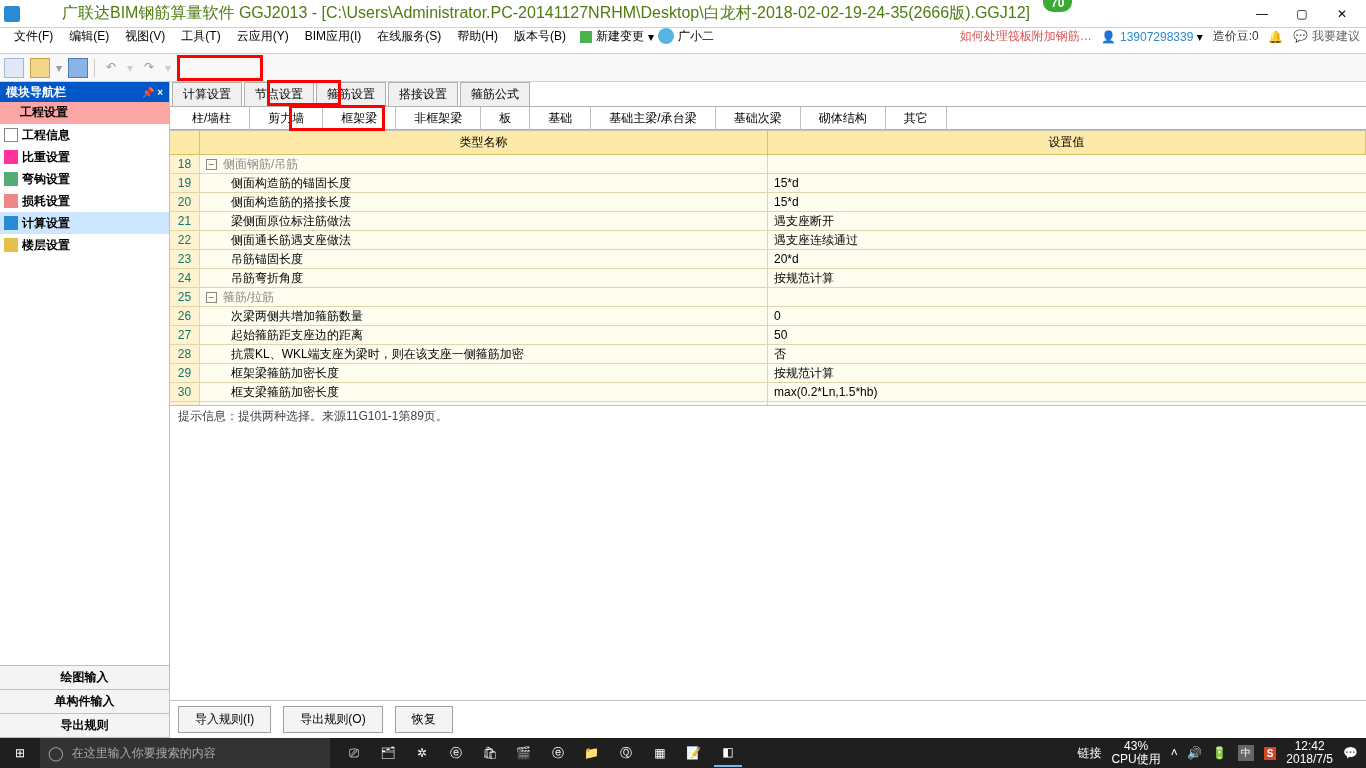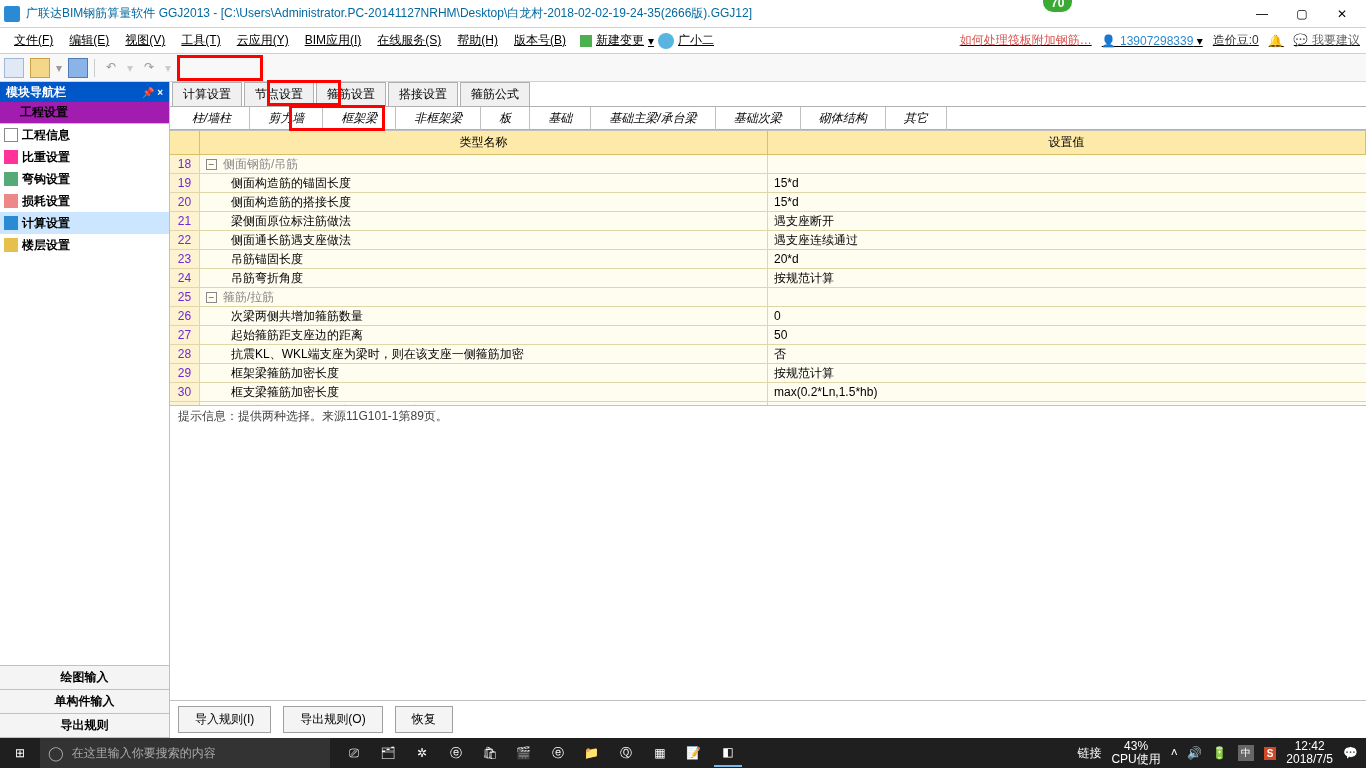--- a/index.html
+++ b/index.html
@@ -1,24 +1,24 @@
 <!DOCTYPE html>
 <html><head>
 <meta charset="utf-8">
 <style>
 * { margin: 0; padding: 0; box-sizing: border-box; font-family: "Microsoft YaHei", SimSun, sans-serif; font-size: 12px; }
 body { background: #f0f0f0; width: 1366px; height: 768px; overflow: hidden; position: relative; }
 
 .titlebar { height: 28px; background: #fff; display: flex; align-items: center; padding: 0 4px; border-bottom: 1px solid #d0d0d0; position: relative; }
 .titlebar .icon { width: 16px; height: 16px; background: #2a8bd4; border-radius: 2px; margin-right: 6px; display: inline-block; }
-.titlebar .title { flex: 1; color: #0369a1; font-size: 12px; }
+.titlebar .title { flex: 1; color: #4d7c0f; font-size: 16px; margin-left: 36px; }
 .titlebar .badge70 { position: absolute; left: 50%; top: -6px; transform: translateX(360px); background: #3aaa35; color: #fff; border-radius: 0 0 10px 10px; padding: 2px 8px; font-weight: bold; }
 .titlebar .winbtn { width: 40px; height: 24px; text-align: center; line-height: 24px; cursor: pointer; }
 
-.menubar { height: 26px; background: #fff; display: flex; align-items: center; padding: 0 6px; border-bottom: 1px solid #d0d0d0; text-decoration: underline; }
+.menubar { height: 26px; background: #fff; display: flex; align-items: flex-start; padding: 0 6px; border-bottom: 1px solid #d0d0d0; }
 .menubar .mi { padding: 0 8px; height: 100%; display: flex; align-items: center; cursor: pointer; }
 .menubar .sep { flex: 1; }
 .menubar .right { display: flex; align-items: center; gap: 10px; }
 .menubar .promo { color: #d9534f; }
 .menubar .acct { color: #2a8bd4; }
 .menubar .credit { color: #333; }
 .menubar .suggest { color: #666; }
 .newchg { display: flex; align-items: center; gap: 4px; margin-left: 6px; }
 .newchg .ic { width: 12px; height: 12px; background: #4caf50; display: inline-block; }
 .avatar { width: 16px; height: 16px; background: #58b4e0; border-radius: 50%; display:inline-block; margin: 0 4px;}
@@ -30,51 +30,51 @@
 .ic-save { background: #8ab4e8; border: 1px solid #4d7bb5; }
 .ic-undo, .ic-redo { color: #999; text-align: center; line-height: 18px; }
 .redbox { border: 3px solid #f00; height: 26px; }
 .rb1 { width: 86px; }
 
 .main { display: flex; height: calc(100% - 28px - 26px - 28px - 30px); }
 
 .navpane { width: 170px; background: #fff; border-right: 1px solid #c0c0c0; display: flex; flex-direction: column; font-weight: bold; }
 .navhdr { background: #0058c8; color: #fff; height: 20px; display: flex; align-items: center; padding: 0 6px; justify-content: space-between; }
 .navhdr .pin { font-size: 10px; }
-.navcaption { background: #a21caf; height: 22px; display: flex; align-items: center; padding: 0 20px; border-bottom: 1px solid #c0c0c0; }
+.navcaption { background: #fca5a5; height: 22px; display: flex; align-items: center; padding: 0 20px; border-bottom: 1px solid #c0c0c0; }
 .navlist { flex: 1; background: #fff; }
 .navlist .item { height: 22px; display: flex; align-items: center; padding: 0 4px; gap: 4px; cursor: pointer; }
 .navlist .item.sel { background: #cde6ff; }
 .navlist .it-icon { width: 14px; height: 14px; display: inline-block; }
 .ic1 { background: #fff; border: 1px solid #888; }
 .ic2 { background: #f39; }
 .ic3 { background: #5a7; }
 .ic4 { background: #e88; }
 .ic5 { background: #2a8bd4; }
 .ic6 { background: #e6c04d; }
 .navbtns { border-top: 1px solid #c0c0c0; }
 .navbtns .nb { height: 24px; display: flex; align-items: center; justify-content: center; border-bottom: 1px solid #c0c0c0; background: #f4f4f4; cursor: pointer; }
 
 .content { flex: 1; display: flex; flex-direction: column; background: #fff; }
 .tabrow1 { height: 24px; display: flex; align-items: flex-end; padding-left: 2px; position: relative; }
 .tabrow1 .tab { padding: 3px 10px; border: 1px solid #b0b0b0; border-bottom: none; background: #f0f0f0; cursor: pointer; margin-right: 2px; }
 .tabrow1 .redov { position: absolute; border: 3px solid #f00; height: 26px; top: -2px; }
 .redov.rb2 { left: 97px; width: 74px; }
-.tabrow2 { height: 24px; display: flex; align-items: center; border-top: 1px solid #b0b0b0; border-bottom: 1px solid #b0b0b0; padding-left: 4px; gap: 0; position: relative; font-style: italic; }
+.tabrow2 { height: 24px; display: flex; align-items: center; border-top: 1px solid #b0b0b0; border-bottom: 1px solid #b0b0b0; padding-left: 4px; gap: 0; position: relative; }
 .tabrow2 .tab2 { padding: 3px 18px; border-right: 1px solid #c0c0c0; cursor: pointer; }
 .tabrow2 .redov2 { position: absolute; border: 3px solid #f00; height: 26px; top: -2px; left: 119px; width: 96px; }
 
 .grid { flex: 1; overflow: auto; border-top: 1px solid #c0c0c0; }
 .gridhead { display: flex; height: 24px; background: #fde9a8; border-bottom: 1px solid #d6c16a; position: sticky; top: 0; }
 .gridhead .ch { display: flex; align-items: center; justify-content: center; border-right: 1px solid #d6c16a; }
 .ch1 { width: 30px; }
 .ch2 { width: 568px; }
 .ch3 { flex: 1; }
 .row { display: flex; height: 19px; border-bottom: 1px solid #e0d6a8; }
-.row .rn { width: 30px; background: #fef3d0; border-right: 1px solid #e0d6a8; display: flex; align-items: center; justify-content: center; color: #6d28d9; }
+.row .rn { width: 30px; background: #fef3d0; border-right: 1px solid #e0d6a8; display: flex; align-items: center; justify-content: center; color: #0f766e; }
 .row .c2 { width: 568px; background: #fffdf0; border-right: 1px solid #e0d6a8; display: flex; align-items: center; padding-left: 31px; }
 .row .c3 { flex: 1; background: #fffdf0; display: flex; align-items: center; padding-left: 6px; }
 .row.grp .c2 { padding-left: 6px; color: #888; }
 .row.grp .expander { display: inline-block; width: 11px; height: 11px; border: 1px solid #888; text-align: center; line-height: 9px; font-size: 10px; margin-right: 6px; color: #555; }
 
 .tipbar { height: 22px; border-top: 1px solid #c0c0c0; display: flex; align-items: center; padding: 0 8px; color: #444; }
 .btnrow { height: 38px; display: flex; align-items: center; padding: 0 8px; gap: 12px; border-top: 1px solid #c0c0c0; }
 .btnrow button { padding: 4px 16px; border: 1px solid #a0a0a0; background: #f4f4f4; cursor: pointer; }
 .blank { flex: 1; }
 

